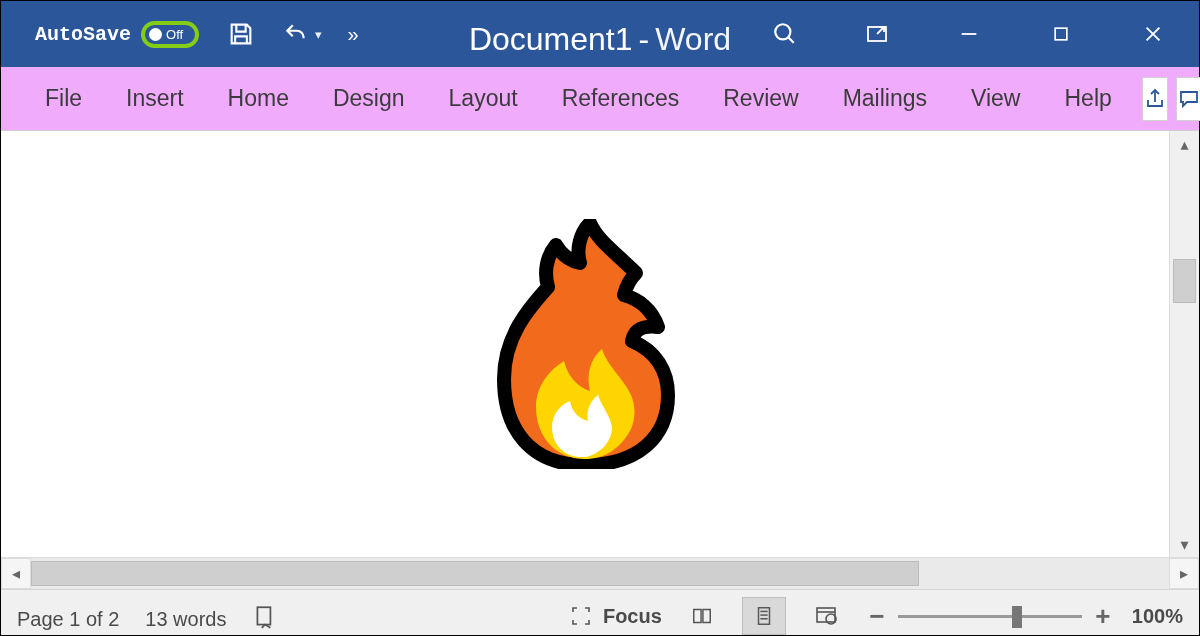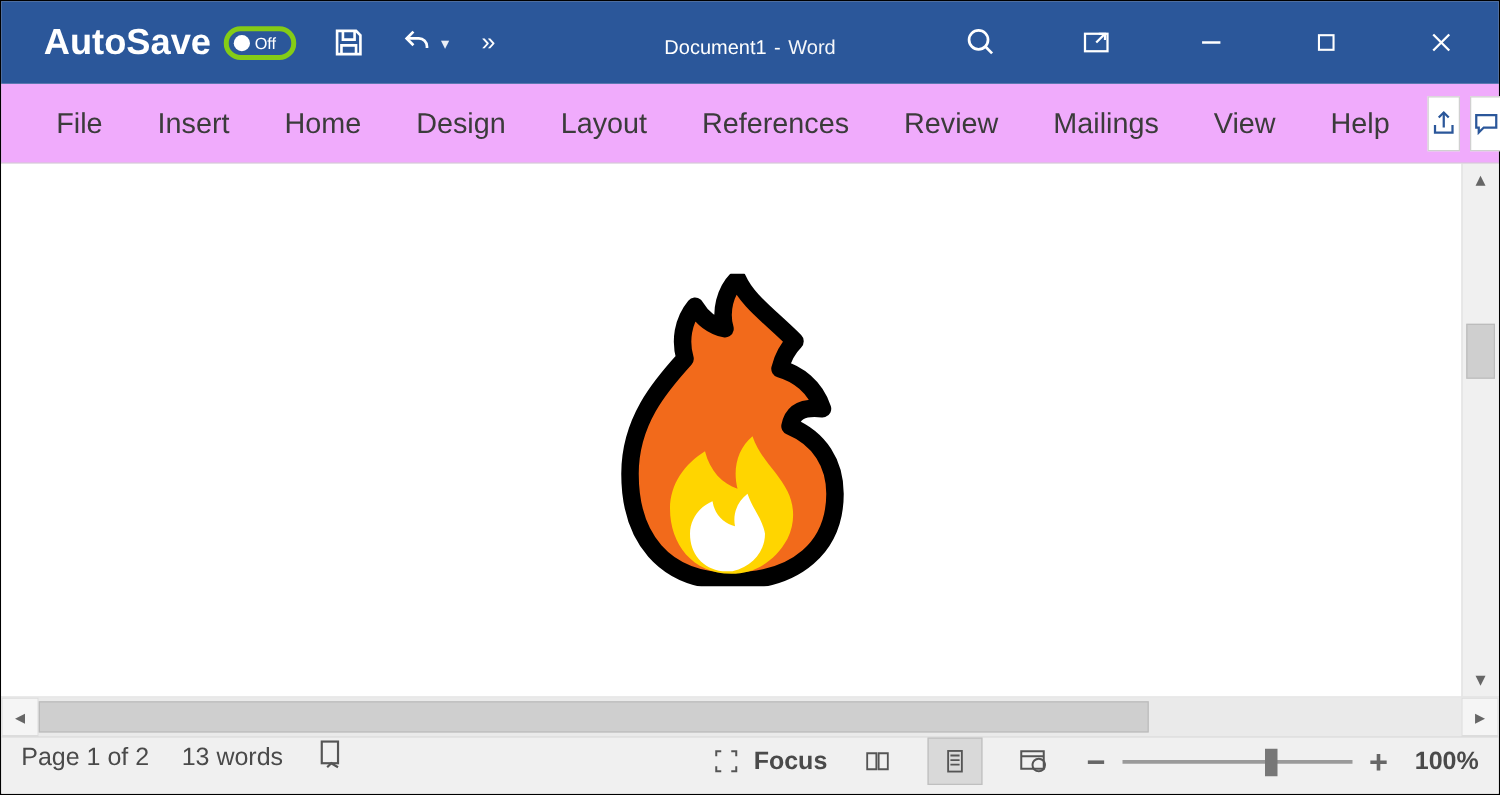--- a/index.html
+++ b/index.html
@@ -8,35 +8,35 @@
     position: absolute; left: 1px; top: 1px; width: 1198px; height: 634px;
     background: #f3f3f3; display: flex; flex-direction: column;
   }
 
   
   .titlebar {
     height: 66px; background: #2b579a; color: #fff;
     display: flex; align-items: center; position: relative;
   }
   .autosave-group { display: flex; align-items: center; padding-left: 34px; gap: 10px; }
-  .autosave-label { font-size: 29px; font-weight: 600; }
+  .autosave-label { font-size: 20px; font-weight: 600; font-family: Liberation Mono, monospace; }
   .autosave-toggle {
     width: 58px; height: 27px; border: 4px solid #84cc16; border-radius: 14px;
     display: flex; align-items: center; padding: 0 4px; gap: 4px;
   }
   .autosave-dot { width: 13px; height: 13px; background: #fff; border-radius: 50%; }
   .autosave-state { font-size: 13px; color: #fff; }
 
   .qat { display: flex; align-items: center; gap: 26px; margin-left: 28px; }
   .qat-btn { color: #fff; display: flex; align-items: center; cursor: pointer; }
   .chev-down { margin-left: 4px; font-size: 13px; opacity: .9; }
 
   .title-center {
     position: absolute; left: 50%; transform: translateX(-50%);
-    font-size: 16px; font-weight: 400; display: flex; align-items: flex-start; gap: 6px; margin-top: 10px;
+    font-size: 32px; font-weight: 400; display: flex; align-items: flex-start; gap: 6px; margin-top: 10px;
   }
   .title-center .docname { }
   .title-center .appname { opacity: .95; }
 
   .title-right { position:absolute; right:0; top:0; height:100%; display:flex; align-items:center; }
   .title-ctl { width: 92px; height: 66px; display:flex; align-items:center; justify-content:center; color:#fff; cursor:pointer; }
   .title-ctl.search { width: 92px; }
 
   
   .ribbon {
@@ -73,21 +73,21 @@
     height: 32px; background:#f0f0f0; border-top:1px solid #dcdcdc;
     display:flex; align-items:center;
   }
   .hscroll .harrow { width:30px; height:100%; display:flex; align-items:center; justify-content:center; color:#666; border:1px solid #dcdcdc; background:#f5f5f5; cursor:pointer;}
   .hscroll .htrack { flex:1; height:100%; background:#eaeaea; position:relative; }
   .hscroll .hthumb { position:absolute; left:0; top:3px; bottom:3px; width:78%; background:#cfcfcf; border:1px solid #bcbcbc; cursor:pointer;}
 
   
   .statusbar {
     height: 46px; background:#f0f0f0; border-top:1px solid #d6d6d6;
-    display:flex; align-items:flex-start; padding:0 16px; font-size:20px; color:#4a4a4a;
+    display:flex; align-items:flex-end; padding:0 16px; font-size:20px; color:#4a4a4a;
   }
   .status-left { display:flex; align-items:center; gap:26px; }
   .status-item { cursor:pointer; }
   .status-right { margin-left:auto; display:flex; align-items:center; gap:18px;font-weight:bold; }
   .view-btn { width:44px; height:38px; display:flex; align-items:center; justify-content:center; color:#555; cursor:pointer;}
   .view-btn.active { background:#d9d9d9; border:1px solid #bfbfbf; }
 
   .zoom-slider { display:flex; align-items:center; gap:10px; }
   .zoom-track { width:184px; height:3px; background:#9a9a9a; position:relative; }
   .zoom-thumb { position:absolute; top:-9px; left:114px; width:10px; height:22px; background:#777; cursor:pointer;}

